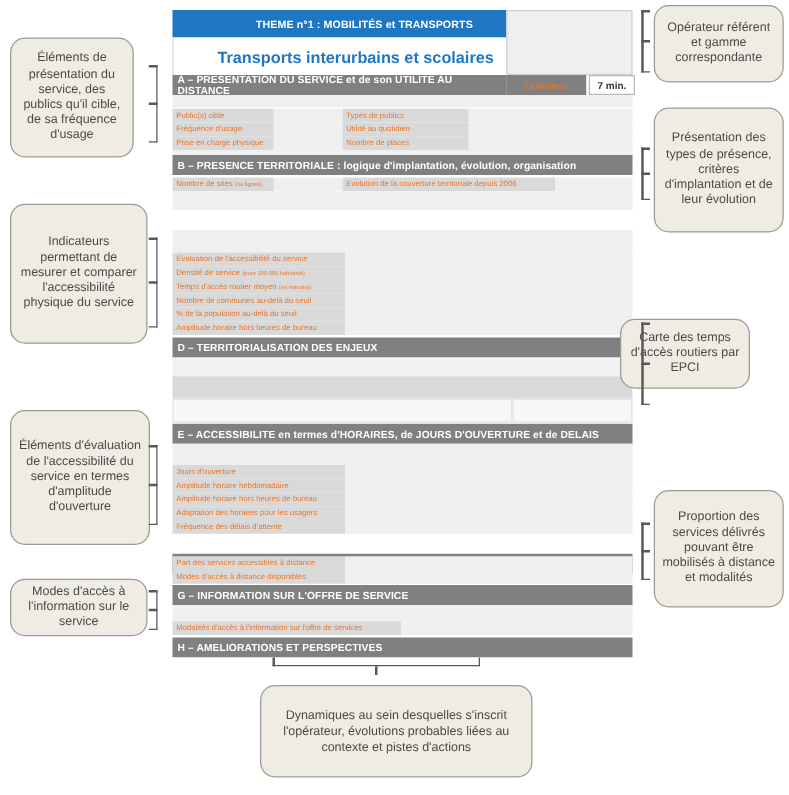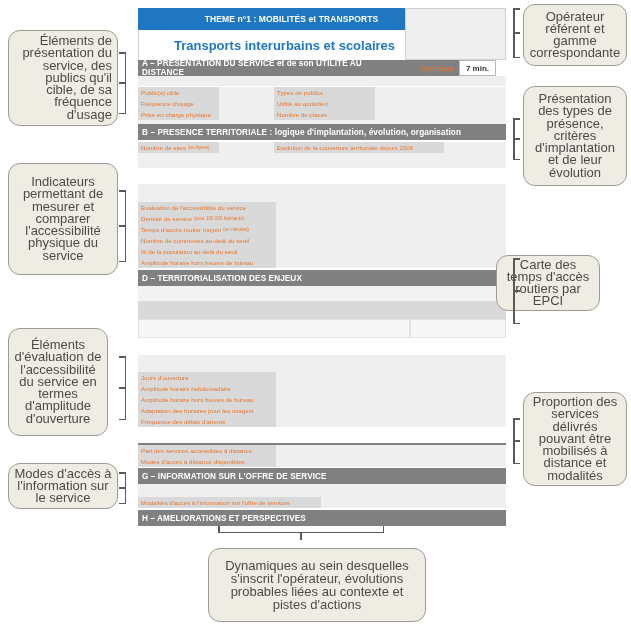--- a/index.html
+++ b/index.html
@@ -46,21 +46,21 @@
     padding-left:4px;box-sizing:border-box;
     letter-spacing:.1px;
   }
   .sec.shortA{width:267px;}
   .prox-label{
     position:absolute;left:267px;width:64px;height:16px;
     background:#808080;color:#E8762D;
     font-size:7.5px;display:flex;align-items:center;justify-content:center;
   }
   .prox-val{
-    position:absolute;left:321px;width:37px;height:16px;
+    position:absolute;left:333px;width:37px;height:16px;
     background:#ffffff;border:1px solid #b8b8b8;box-sizing:border-box;
     color:#333;font-size:8px;font-weight:bold;
     display:flex;align-items:center;justify-content:center;
   }
   .lbl{
     position:absolute;
     background:#d9d9d9;
     color:#E8762D;
     font-size:6.2px;
     display:flex;align-items:center;
@@ -78,21 +78,21 @@
   .band.d{background:#d9d9d9;}
   .wbox{position:absolute;background:#f7f7f7;border:1px solid #e3e3e3;box-sizing:border-box;}
 
   
   .bubble{
     position:absolute;
     background:#EFEDE3;
     border:1px solid #9b9b93;
     border-radius:12px;
     color:#4a4a4a;
-    font-size:13px;
+    font-size:10px;
     line-height:12.2px;
     display:flex;align-items:center;justify-content:center;
     text-align:center;
     padding:3px 5px;
     box-sizing:border-box;
   }
   
   .brk{position:absolute;}
   .brk .v{position:absolute;left:0;top:0;width:1.5px;height:100%;background:#595959;}
   .brk .t{position:absolute;left:0;top:0;width:7px;height:1.5px;background:#595959;}
@@ -178,20 +178,21 @@
   <div class="fld" style="left:138px;top:249px;width:94px;"></div>
 
   <div class="fld" style="left:232px;top:194px;width:136px;height:66px;background:#efefef;"></div>
 
   <div class="sec" style="top:262px;">D – TERRITORIALISATION DES ENJEUX</div>
   <div class="band" style="top:278px;height:15px;background:#f2f2f2;"></div>
   <div class="band d" style="top:293px;height:18px;"></div>
   <div class="wbox" style="left:0;top:311px;width:272px;height:19px;"></div>
   <div class="wbox" style="left:272px;top:311px;width:96px;height:19px;"></div>
 
+  <div class="sec" style="top:331px;">E – ACCESSIBILITE en termes d'HORAIRES, de JOURS D'OUVERTURE et de DELAIS</div>
   <div class="band" style="top:347px;height:17px;"></div>
 
   <div class="lbl" style="left:0;top:364px;width:138px;">Jours d'ouverture</div>
   <div class="fld" style="left:138px;top:364px;width:230px;"></div>
 
   <div class="lbl" style="left:0;top:375px;width:138px;">Amplitude horaire hebdomadaire</div>
   <div class="fld" style="left:138px;top:375px;width:230px;"></div>
 
   <div class="lbl" style="left:0;top:386px;width:138px;">Amplitude horaire hors heures de bureau</div>
   <div class="fld" style="left:138px;top:386px;width:230px;"></div>
@@ -213,37 +214,37 @@
   <div class="sec" style="top:460px;">G – INFORMATION SUR L'OFFRE DE SERVICE</div>
   <div class="band" style="top:476px;height:13px;"></div>
 
   <div class="lbl" style="left:0;top:489px;width:183px;">Modalités d'accès à l'information sur l'offre de services</div>
   <div class="fld" style="left:183px;top:489px;width:185px;"></div>
 
   <div class="sec" style="top:502px;">H – AMELIORATIONS ET PERSPECTIVES</div>
   <div class="band" style="top:518px;height:12px;background:#ffffff;"></div>
 </div>
 
-<div class="bubble" style="left:8px;top:30px;width:110px;height:96px;text-align:right;">Éléments de présentation du service, des publics qu'il cible, de sa fréquence d'usage</div>
+<div class="bubble" style="left:8px;top:30px;width:99px;height:96px;">Éléments de présentation du service, des publics qu'il cible, de sa fréquence d'usage</div>
 <div class="brk right" style="left:118px;top:52px;width:8px;height:62px;">
   <div class="v"></div>
     <div class="t"></div>
     <div class="b"></div>
     <div class="m"></div>
 </div>
 
 <div class="bubble" style="left:8px;top:163px;width:110px;height:112px;">Indicateurs permettant de mesurer et comparer l'accessibilité physique du service</div>
 <div class="brk right" style="left:118px;top:190px;width:8px;height:72px;">
   <div class="v"></div>
     <div class="t"></div>
     <div class="b"></div>
     <div class="m"></div>
 </div>
 
-<div class="bubble" style="left:8px;top:328px;width:100px;height:108px;">Éléments d'évaluation de l'accessibilité du service en termes d'amplitude d'ouverture</div>
+<div class="bubble" style="left:8px;top:328px;width:112px;height:108px;">Éléments d'évaluation de l'accessibilité du service en termes d'amplitude d'ouverture</div>
 <div class="brk right" style="left:118px;top:356px;width:8px;height:64px;">
   <div class="v"></div>
     <div class="t"></div>
     <div class="b"></div>
     <div class="m"></div>
 </div>
 
 <div class="bubble" style="left:8px;top:463px;width:110px;height:46px;">Modes d'accès à l'information sur le service</div>
 <div class="brk right" style="left:118px;top:472px;width:8px;height:32px;">
   <div class="v"></div>

